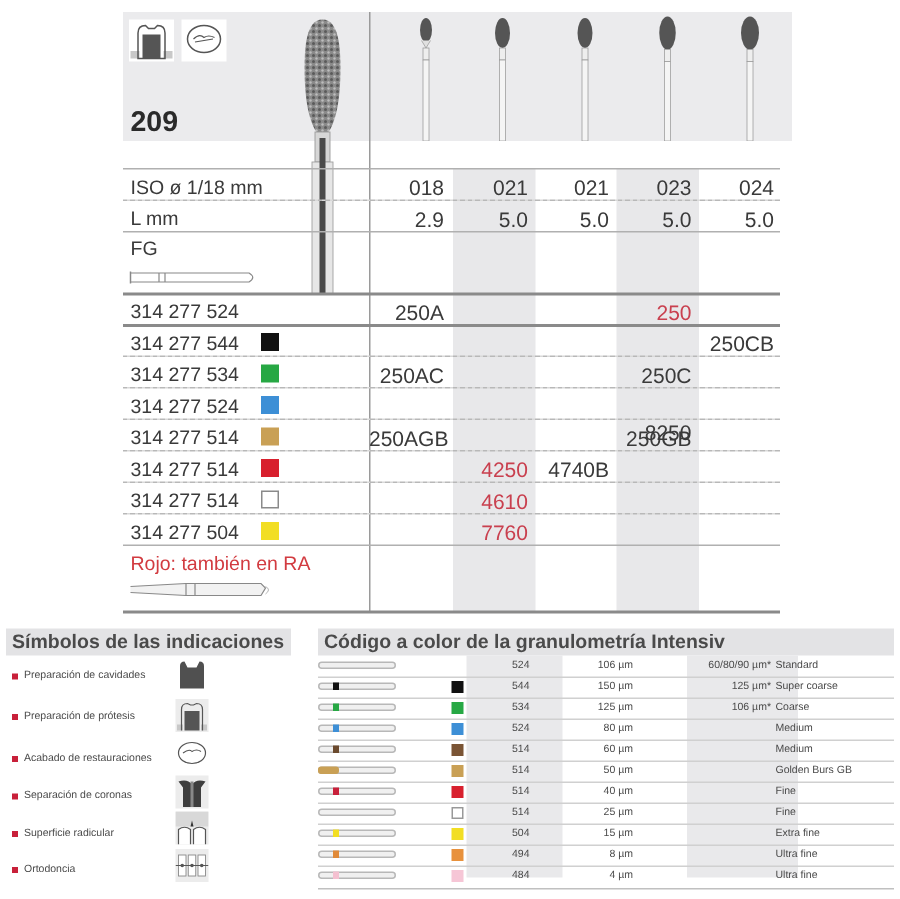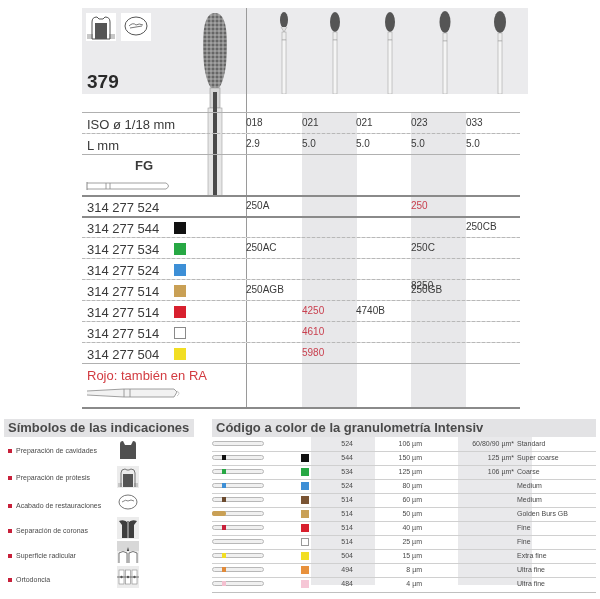--- a/index.html
+++ b/index.html
@@ -9,24 +9,24 @@
 
   
   .hdr-band { left: 82px; top: 8px; width: 446px; height: 86px; background: #ebebed; }
   .vdiv { left: 246px; top: 8px; width: 1px; height: 400px; background: #9a9a9a; }
   .col-shade { top: 112px; width: 55px; background: #e8e8ea; }
   .hline { height: 1px; background: #b0b0b0; }
   .hline.thick { height: 2px; background: #8a8a8a; }
   .hline.dash { background: repeating-linear-gradient(90deg, #b8b8b8 0 3px, #d8d8d8 3px 5px); }
 
   .lbl { font-size: 13px; color: #3a3a3a; white-space: nowrap; }
-  .num { font-size: 10px; color: #3a3a3a; width: 50px; white-space: nowrap; }
+  .num { font-size: 14px; color: #3a3a3a; text-align: right; width: 50px; white-space: nowrap; }
   .num.red { color: #c9404f; }
   .prod-code { font-size: 19px; font-weight: bold; color: #2a2a2a; }
-  .fg { font-size: 13px; font-weight: bold; margin-left: 48px; }
+  .fg { font-size: 13px; font-weight: normal; }
   .rojo { font-size: 13px; font-weight: normal; color: #d23b40; }
 
   .swatch { width: 12px; height: 12px; }
   .swatch.outline { border: 1px solid #8a8a8a; background: #fff; }
 
   .icon-box { width: 30px; height: 28px; background: #ffffff; }
 
   
   .sec-title { font-size: 13px; font-weight: bold; color: #4a4a4a; background: #e3e3e5; padding: 2px 4px; height: 18px; line-height: 14px; white-space: nowrap; }
   .ind-item { font-size: 7px; color: #4a4a4a; display: flex; align-items: center; gap: 4px; white-space: nowrap; }
@@ -57,21 +57,21 @@
   </svg>
 </div>
 <div class="abs icon-box" style="left:121px;top:13px;">
   <svg width="30" height="28" viewBox="0 0 30 28">
     <ellipse cx="15" cy="13" rx="11" ry="9" fill="none" stroke="#555" stroke-width="1"></ellipse>
     <path d="M8 13 Q12 9 15 12 Q18 10 22 12" fill="none" stroke="#555" stroke-width="0.8"></path>
     <path d="M9 15 L21 13" stroke="#555" stroke-width="0.8"></path>
   </svg>
 </div>
 
-<div class="abs prod-code" style="left:87px;top:71px;">379</div>
+<div class="abs prod-code" style="left:87px;top:71px;">209</div>
 
 <div class="abs" style="left:200px;top:12px;">
   <svg width="30" height="185" viewBox="0 0 30 185">
     <defs>
       <pattern id="grit" width="4" height="4" patternUnits="userSpaceOnUse">
         <rect width="4" height="4" fill="#8a8a8a"></rect>
         <circle cx="1" cy="1" r="1" fill="#5a5a5a"></circle>
         <circle cx="3" cy="3" r="0.8" fill="#bdbdbd"></circle>
       </pattern>
     </defs>
@@ -133,21 +133,21 @@
 <div class="abs hline dash" style="left:82px;top:321px;width:438px;"></div>
 <div class="abs hline dash" style="left:82px;top:342px;width:438px;"></div>
 <div class="abs hline" style="left:82px;top:363px;width:438px;"></div>
 <div class="abs hline thick" style="left:82px;top:407px;width:438px;"></div>
 
 <div class="abs lbl" style="left:87px;top:117px;">ISO ø 1/18 mm</div>
 <div class="abs num" style="left:246px;top:117px;">018</div>
 <div class="abs num" style="left:302px;top:117px;">021</div>
 <div class="abs num" style="left:356px;top:117px;">021</div>
 <div class="abs num" style="left:411px;top:117px;">023</div>
-<div class="abs num" style="left:466px;top:117px;">033</div>
+<div class="abs num" style="left:466px;top:117px;">024</div>
 
 <div class="abs lbl" style="left:87px;top:138px;">L mm</div>
 <div class="abs num" style="left:246px;top:138px;">2.9</div>
 <div class="abs num" style="left:302px;top:138px;">5.0</div>
 <div class="abs num" style="left:356px;top:138px;">5.0</div>
 <div class="abs num" style="left:411px;top:138px;">5.0</div>
 <div class="abs num" style="left:466px;top:138px;">5.0</div>
 
 <div class="abs fg" style="left:87px;top:158px;">FG</div>
 <div class="abs" style="left:86px;top:177px;">
@@ -185,21 +185,21 @@
 <div class="abs swatch" style="left:174px;top:306px;background:#d8202e;"></div>
 <div class="abs num red" style="left:302px;top:305px;">4250</div>
 <div class="abs num" style="left:356px;top:305px;">4740B</div>
 
 <div class="abs lbl" style="left:87px;top:326px;">314 277 514</div>
 <div class="abs swatch outline" style="left:174px;top:327px;"></div>
 <div class="abs num red" style="left:302px;top:326px;">4610</div>
 
 <div class="abs lbl" style="left:87px;top:347px;">314 277 504</div>
 <div class="abs swatch" style="left:174px;top:348px;background:#f2de23;"></div>
-<div class="abs num red" style="left:302px;top:347px;">5980</div>
+<div class="abs num red" style="left:302px;top:347px;">7760</div>
 
 <div class="abs rojo" style="left:87px;top:368px;">Rojo: también en RA</div>
 <div class="abs" style="left:86px;top:386px;">
   <svg width="96" height="14" viewBox="0 0 96 14">
       <path d="M1 5 L38 3 H88 L91 6 L88 11 H38 L1 9" fill="#f2f2f2" stroke="#888" stroke-width="0.8"></path>
       <line x1="38" y1="3" x2="38" y2="11" stroke="#888" stroke-width="0.8"></line>
       <line x1="44" y1="3" x2="44" y2="11" stroke="#888" stroke-width="0.8"></line>
       <path d="M91 5 Q95 7 91 10" fill="none" stroke="#aaa" stroke-width="0.6"></path>
     </svg>
 </div>

